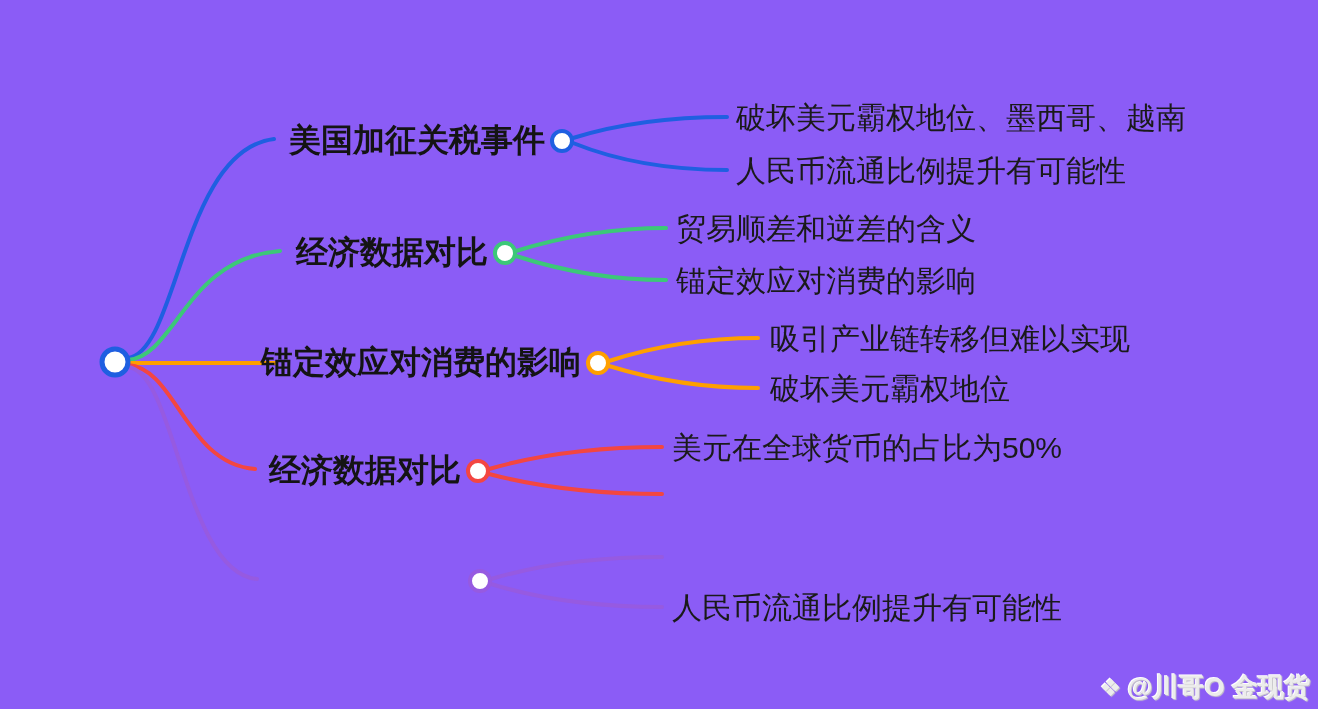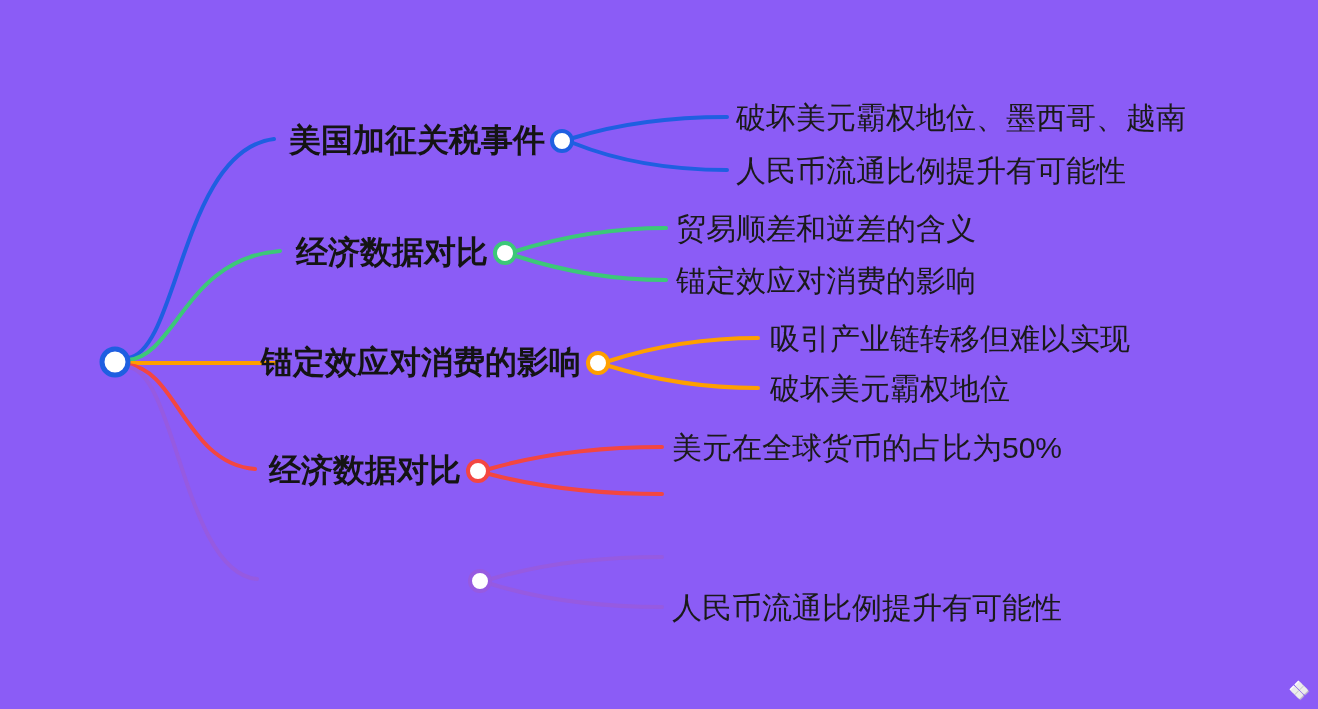--- a/index.html
+++ b/index.html
@@ -93,15 +93,16 @@
 
   <div class="leaf-label" style="left:676px; top:280px;">锚定效应对消费的影响</div>
   <div class="leaf-label" style="left:770px; top:388px;text-align:center;">破坏美元霸权地位</div>
 
   <div class="leaf-label" style="left:672px; top:447px;">美元在全球货币的占比为50%</div>
 
   <div class="leaf-label" style="left:672px; top:607px;">人民币流通比例提升有可能性</div>
 
   <div class="watermark">
     <span class="wm-icon">❖</span>
+    <span>@川哥O 金现货</span>
   </div>
 
 </div>
 
 </body></html>

